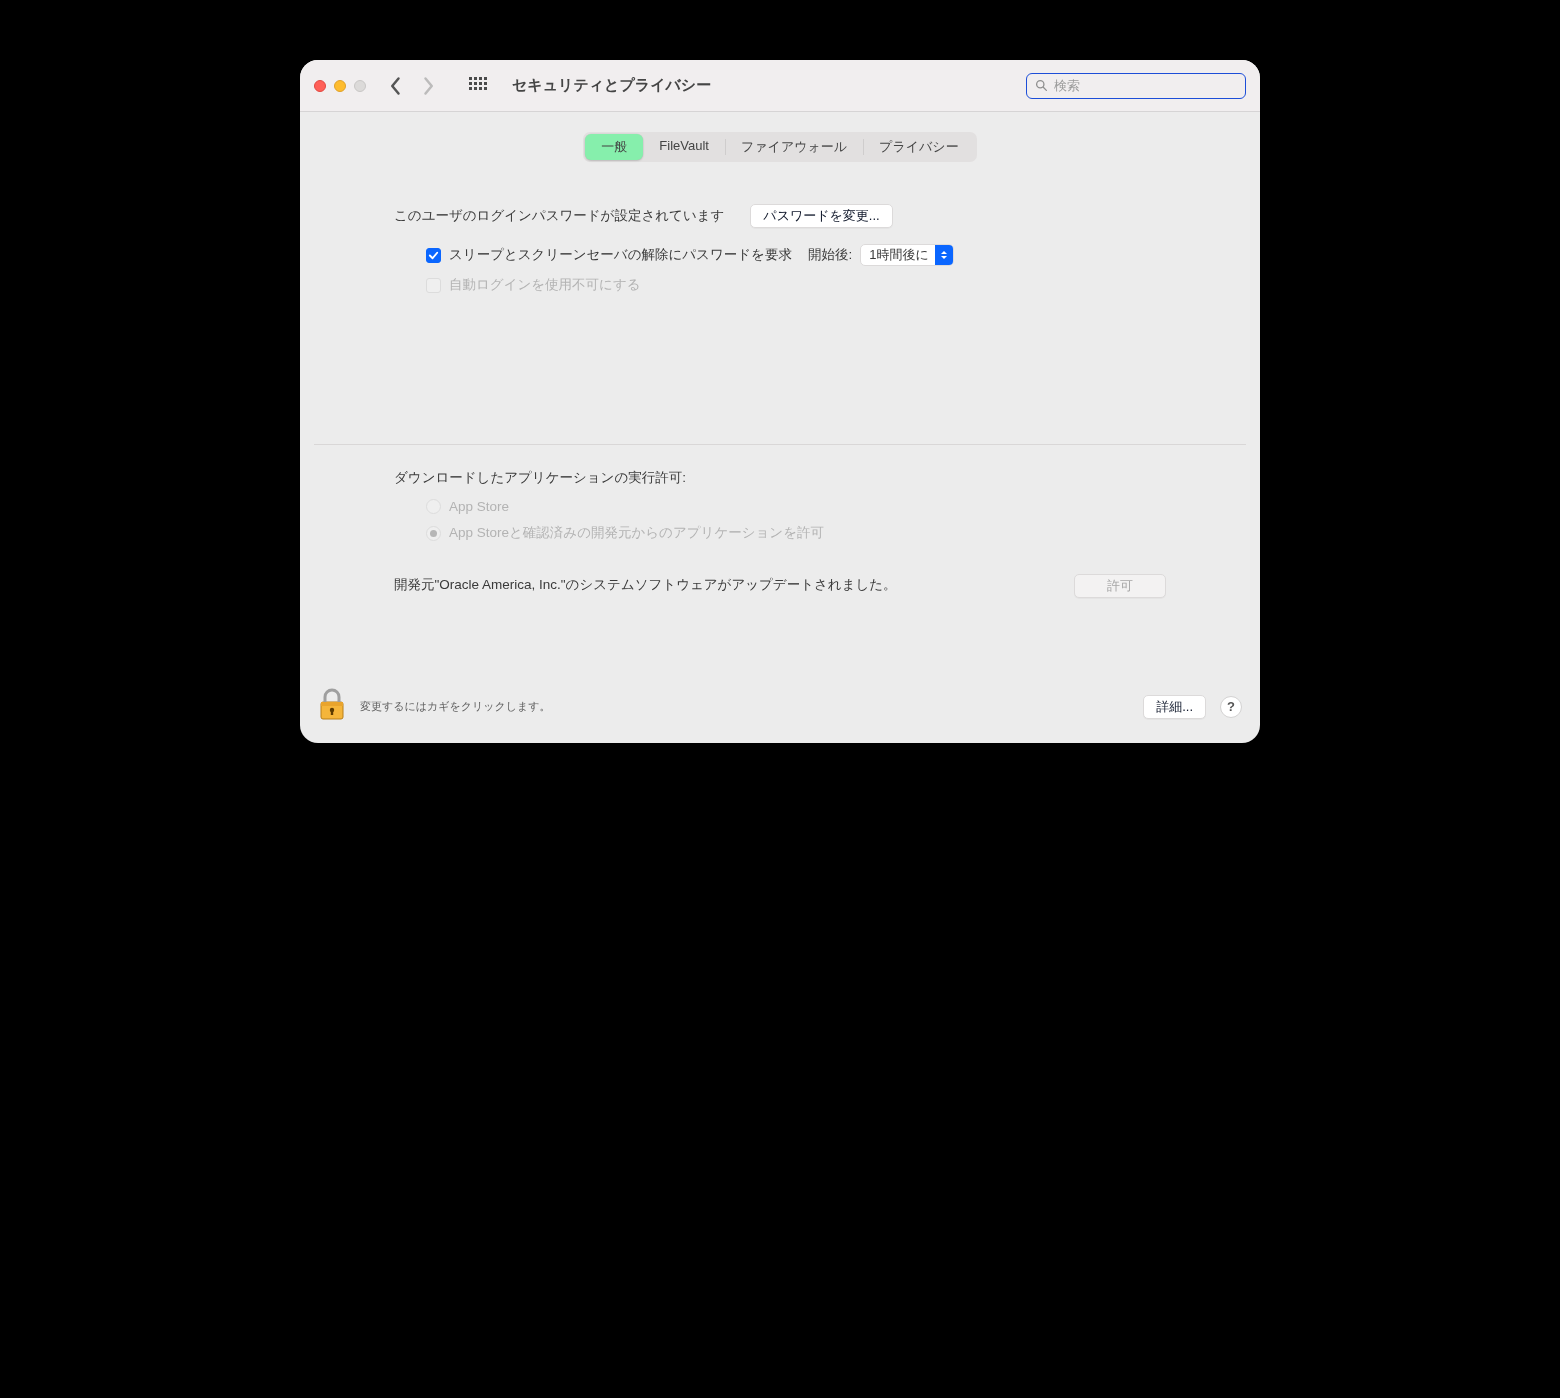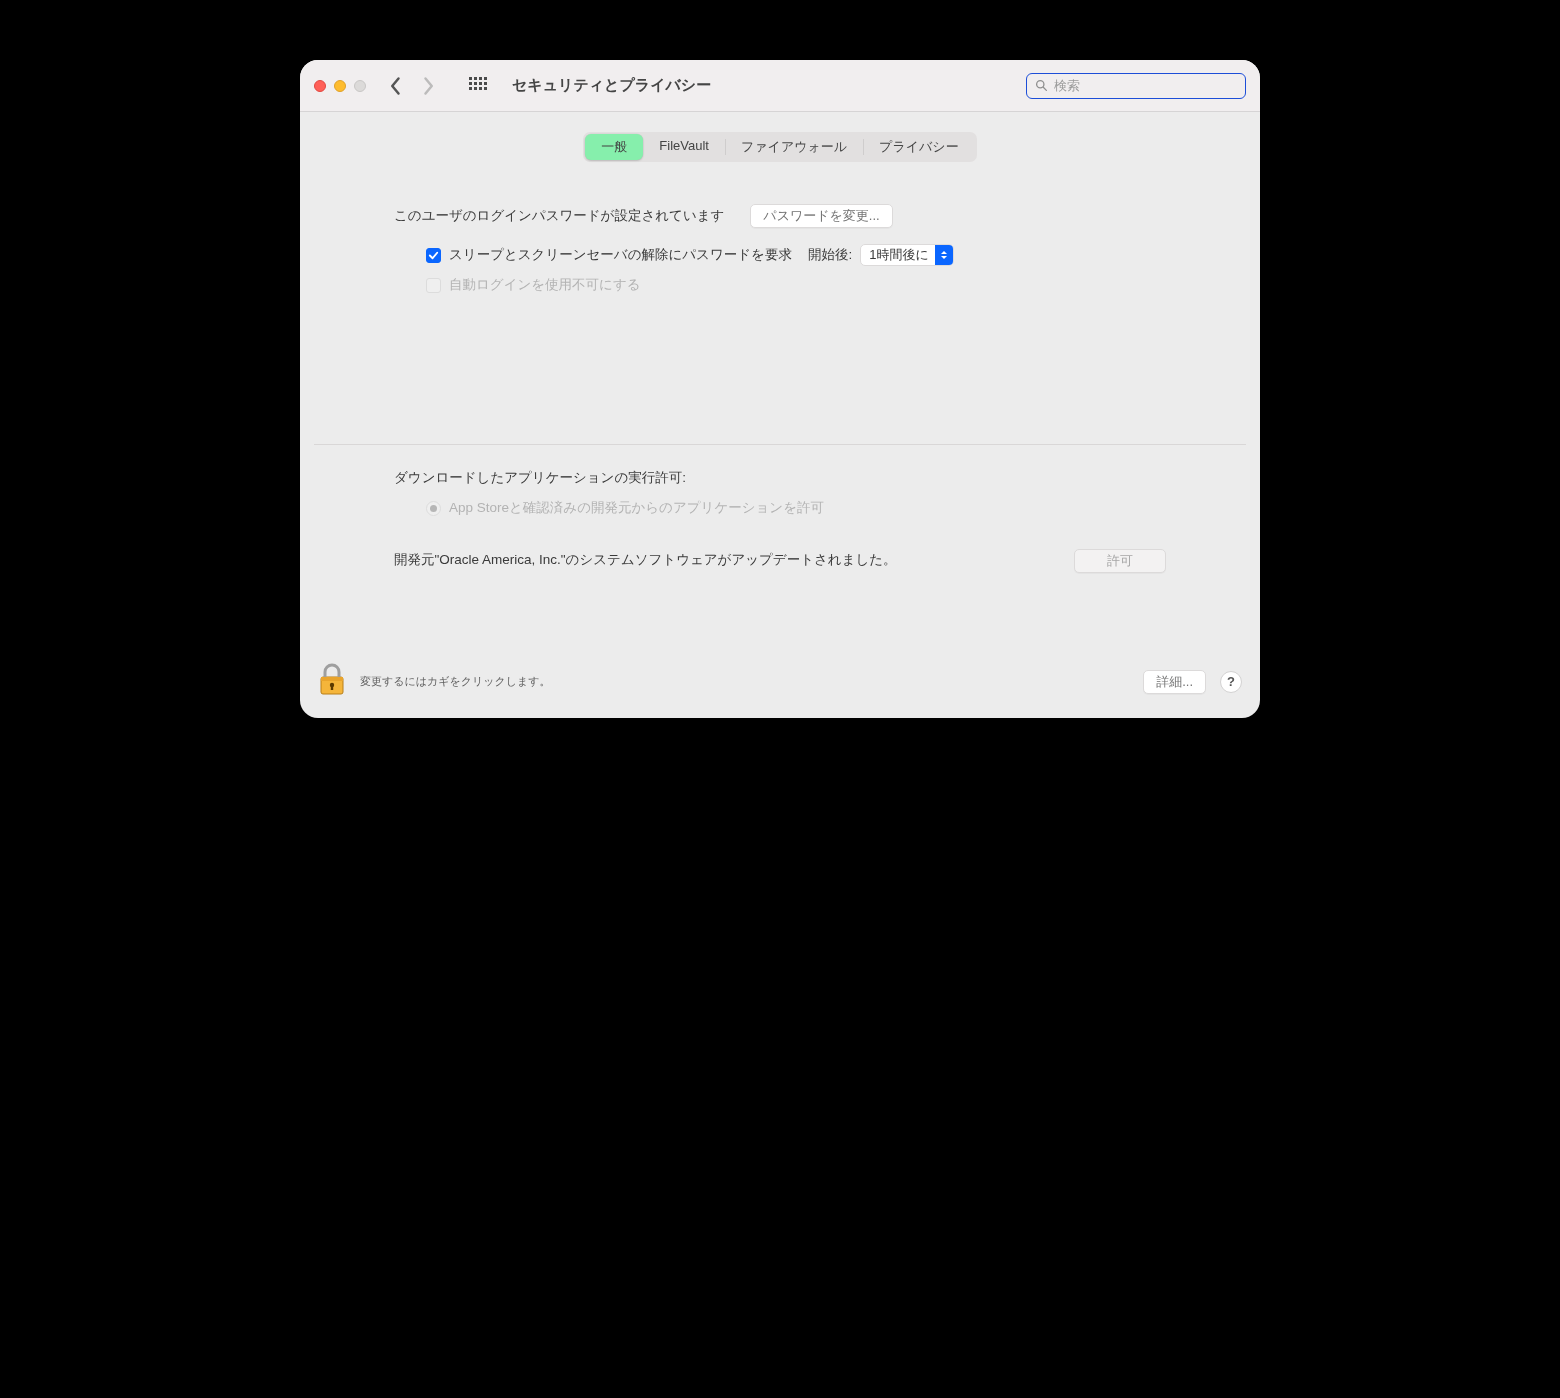--- a/index.html
+++ b/index.html
@@ -101,21 +101,21 @@
     font-size: 13.5px;
     color: #3a3a3a;
   }
   .row { display: flex; align-items: center; gap: 26px; margin-bottom: 10px; }
   .btn {
     background: #fff;
     border: 1px solid #dcdada;
     border-radius: 5px;
     padding: 2px 12px;
     font-size: 13px;
-    color: #737373;
+    color: #0f172a;
     box-shadow: 0 1px 0 rgba(0,0,0,.03);
   }
   .btn.disabled { color: #a6a6a6; background: #f3f2f2; }
   .indent-rows { padding: 6px 0 0 32px; }
   .cbrow { display: flex; align-items: center; gap: 8px; margin-bottom: 10px; flex-wrap: wrap; }
   .checkbox {
     width: 15px; height: 15px; border-radius: 3px;
     border: 1px solid #c4c3c3; background: #fff;
     display: inline-flex; align-items: center; justify-content: center;
     flex-shrink: 0;
@@ -273,20 +273,24 @@
         </div>
 
       </div>
 
       <div class="divider"></div>
 
       <div>ダウンロードしたアプリケーションの実行許可:</div>
 
       <div class="indent-rows" style="padding-top:12px">
         <div class="cbrow">
+          <span class="radio disabled"></span>
+          <span class="label-disabled">App Store</span>
+        </div>
+        <div class="cbrow">
           <span class="radio sel-disabled"></span>
           <span class="label-disabled">App Storeと確認済みの開発元からのアプリケーションを許可</span>
         </div>
       </div>
 
       <div class="update-row">
         <div class="update-text">開発元"Oracle America, Inc."のシステムソフトウェアがアップデートされました。</div>
         <button class="btn disabled" style="padding:2px 32px">許可</button>
       </div>
 

